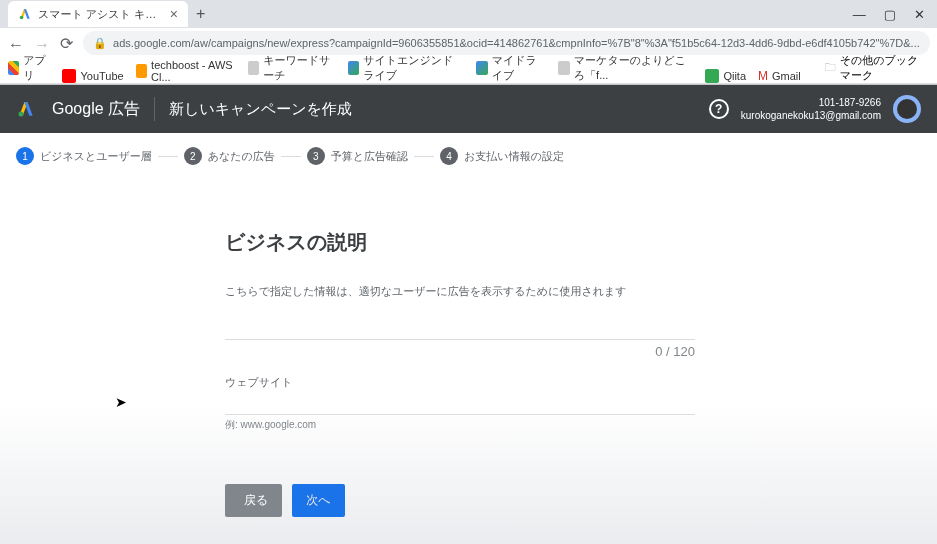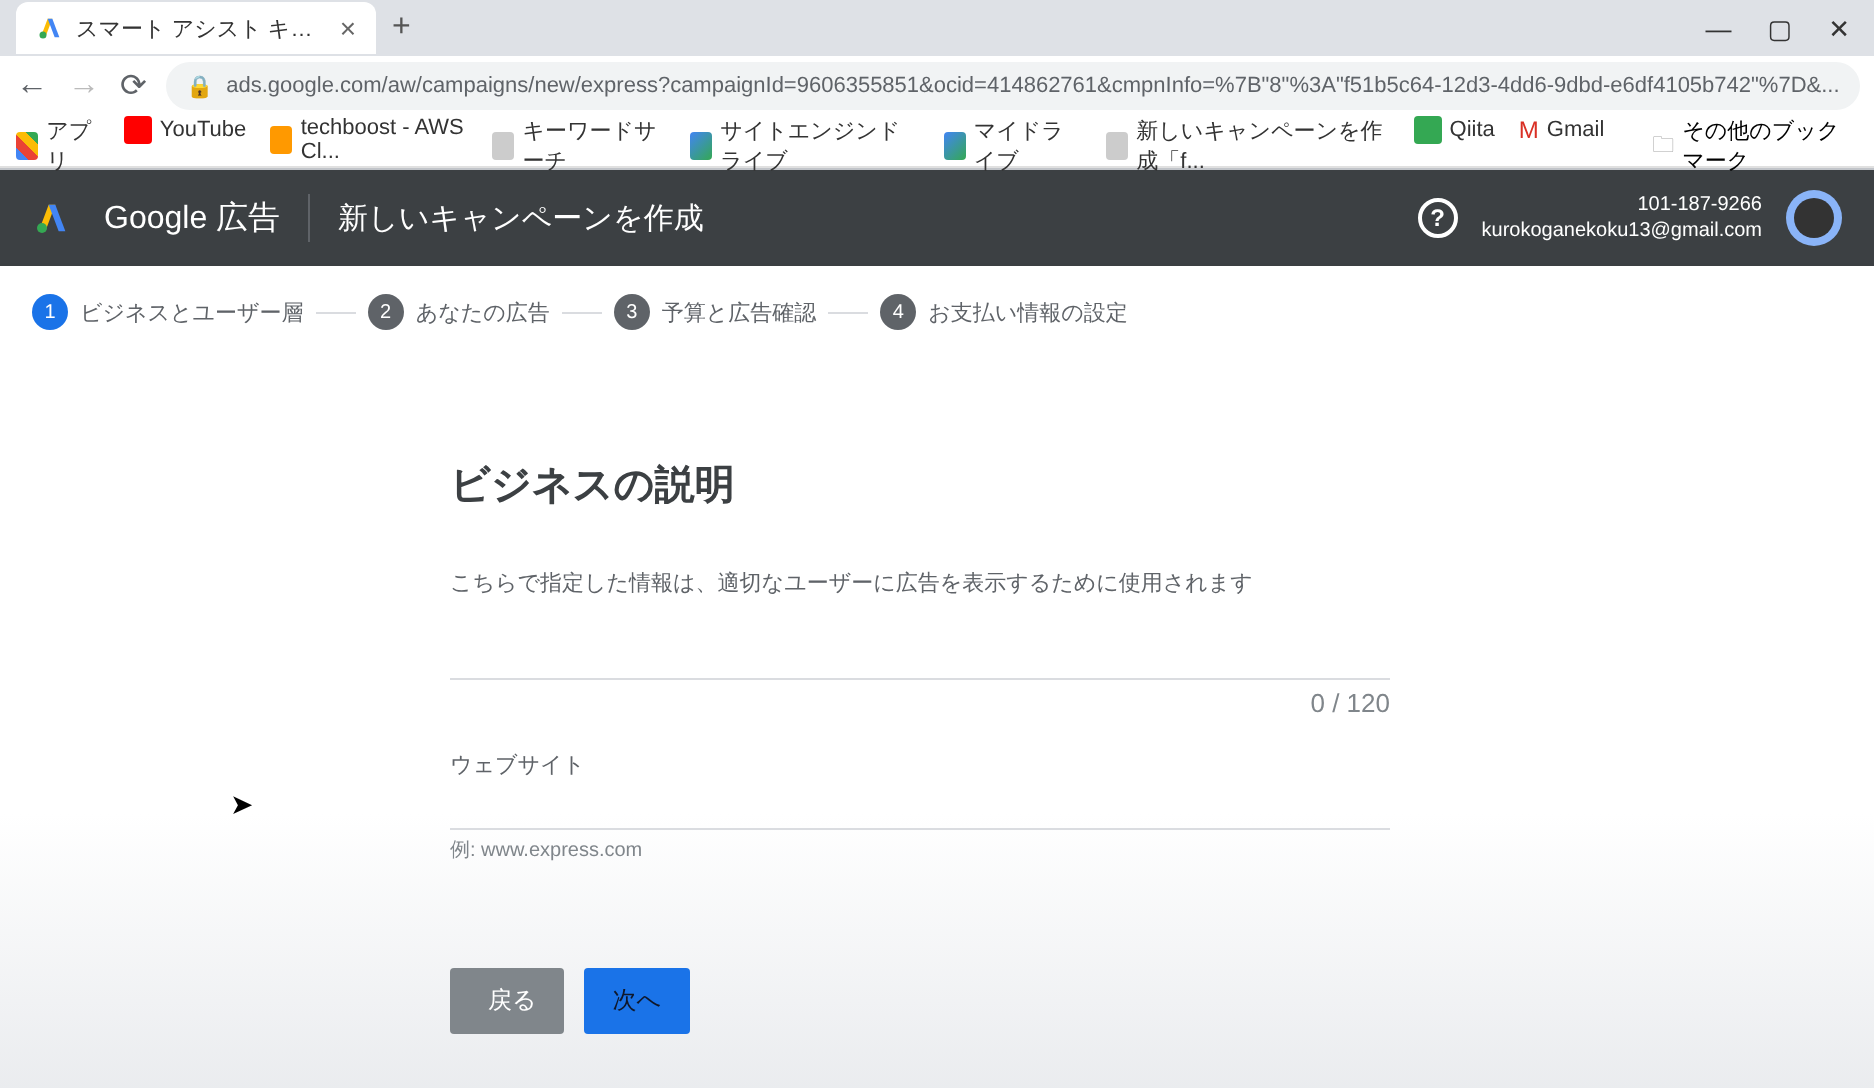--- a/index.html
+++ b/index.html
@@ -16,21 +16,21 @@
     .window-controls { margin-left: auto; display: flex; gap: 18px; padding-right: 12px; color: #333; }
     .window-btn { font-size: 13px; cursor: pointer; font-family: sans-serif; }
     
     .address-bar { display: flex; align-items: center; height: 30px; padding: 0 8px; background: #fff; gap: 10px; }
     .nav-btn { color: #5f6368; font-size: 16px; cursor: pointer; }
     .nav-btn.disabled { color: #bbb; }
     .url-bar { flex: 1; display: flex; align-items: center; background: #f1f3f4; border-radius: 14px; height: 24px; padding: 0 10px; font-size: 11px; color: #5f6368; }
     .lock-icon { margin-right: 6px; color: #5f6368; }
     .url-text { overflow: hidden; white-space: nowrap; text-overflow: ellipsis; flex: 1; }
     
-    .bookmarks-bar { display: flex; align-items: flex-start; height: 26px; padding: 0 8px; background: #fff; border-bottom: 1px solid #e0e0e0; font-size: 11px; gap: 12px; }
+    .bookmarks-bar { display: flex; align-items: flex-end; height: 26px; padding: 0 8px; background: #fff; border-bottom: 1px solid #e0e0e0; font-size: 11px; gap: 12px; }
     .bm-item { display: flex; align-items: center; gap: 4px; color: #333; cursor: pointer; }
     .bm-icon { width: 14px; height: 14px; border-radius: 2px; display: inline-block; }
     .apps-icon { background: linear-gradient(45deg, #4285f4 25%, #ea4335 25%, #ea4335 50%, #fbbc05 50%, #fbbc05 75%, #34a853 75%); }
     .yt-icon { background: #ff0000; }
     .generic-icon { background: #ccc; }
     .tb-icon { background: #f90; }
     .gd-icon { background: linear-gradient(135deg, #4285f4, #34a853); }
     .gq-icon { background: #34a853; }
     .bm-spacer { flex: 1; }
     .bm-folder { display: flex; align-items: center; gap: 4px; }
@@ -64,21 +64,21 @@
     .page-desc { font-size: 11px; color: #5f6368; margin-bottom: 18px; }
     .field-label { font-size: 11px; color: #5f6368; margin-bottom: 2px; }
     .field-input { width: 100%; border: none; border-bottom: 1px solid #dadce0; background: transparent; font-size: 12px; padding: 4px 0; outline: none; }
     .field-counter { text-align: right; font-size: 13px; color: #80868b; margin-top: 4px; }
     .field-group { margin-bottom: 16px; }
     .field-hint { font-size: 10px; color: #80868b; margin-top: 3px; }
     
     .button-row { display: flex; gap: 10px; margin-top: 52px; }
     .btn { padding: 8px 14px; font-size: 12px; border: none; cursor: pointer; border-radius: 2px; }
     .btn-back { background: #80868b; color: #fff; padding-left: 19px; }
-    .btn-next { background: #1a73e8; color: #0f172a; }
+    .btn-next { background: #1a73e8; color: #e5e5e5; }
     
     .cursor { position: absolute; left: 115px; top: 215px; font-size: 14px; color: #000; }
   </style>
 </head>
 <body>
 
 <div class="browser-chrome">
   <div class="tab-bar">
     <div class="tab">
       <svg class="tab-favicon" viewBox="0 0 24 24">
@@ -128,21 +128,21 @@
     <div class="bm-item">
         <span class="bm-icon gd-icon"></span>
         <span>サイトエンジンドライブ</span>
       </div>
     <div class="bm-item">
         <span class="bm-icon gd-icon"></span>
         <span>マイドライブ</span>
       </div>
     <div class="bm-item">
         <span class="bm-icon generic-icon"></span>
-        <span>新しいキャンペーンを作成「f...</span>
+        <span>マーケターのよりどころ「f...</span>
       </div>
     <div class="bm-item">
         <span class="bm-icon gq-icon"></span>
         <span>Qiita</span>
       </div>
     <div class="bm-item">
         <span style="color:#d93025;font-size:12px">M</span>
         <span>Gmail</span>
       </div>
     <div class="bm-spacer"></div>
@@ -205,21 +205,21 @@
     <p class="page-desc">こちらで指定した情報は、適切なユーザーに広告を表示するために使用されます</p>
 
     <div class="field-group">
       <input class="field-input" type="text" value="" style="">
       <div class="field-counter">0 / 120</div>
     </div>
 
     <div class="field-group">
       <div class="field-label">ウェブサイト</div>
       <input class="field-input" type="text" value="" style="">
-      <div class="field-hint">例: www.express.com</div>
+      <div class="field-hint">例: www.google.com</div>
     </div>
 
     <div class="button-row">
       <button class="btn btn-back">戻る</button>
       <button class="btn btn-next">次へ</button>
     </div>
   </div>
 
 </div>
 

